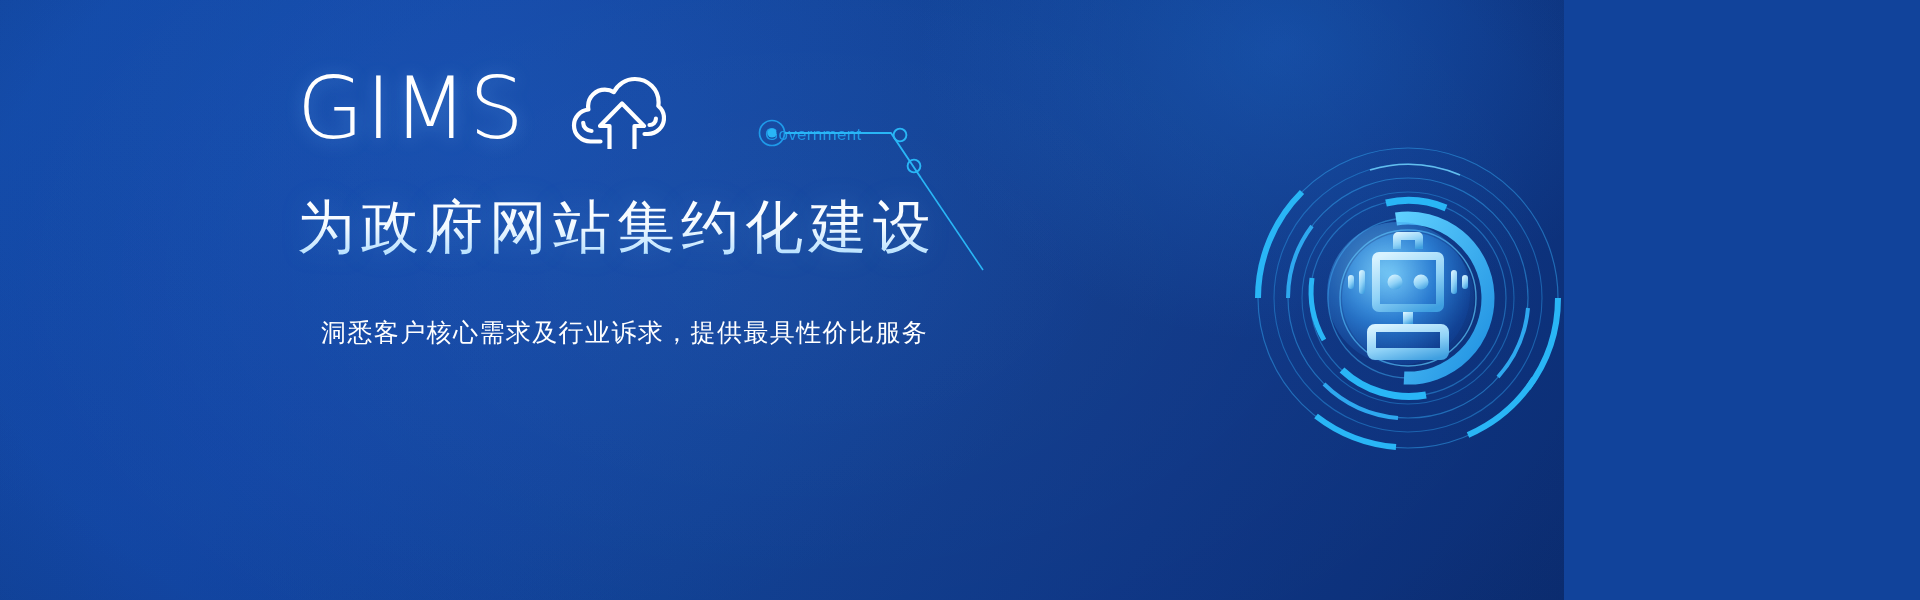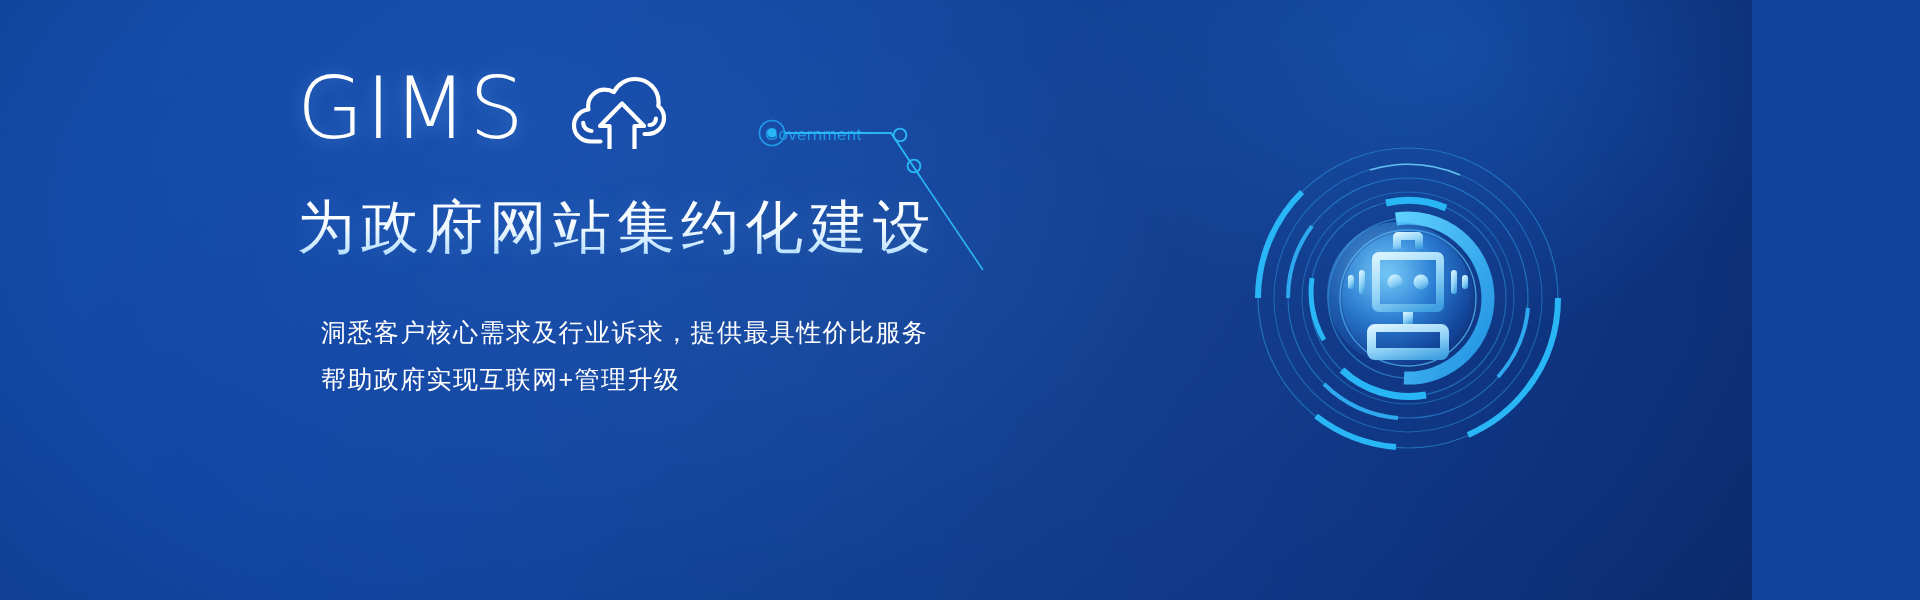--- a/index.html
+++ b/index.html
@@ -4,21 +4,21 @@
 <style>
   * { margin:0; padding:0; box-sizing:border-box; }
   html, body { width:1920px; height:600px; overflow:hidden; }
   body {
     font-family:"Liberation Sans","DejaVu Sans",sans-serif;
     background:#11439b;
   }
 
   .banner {
     position:relative;
-    width:1752px; height:600px;
+    width:1564px; height:600px;
     overflow:hidden;
     background:
       radial-gradient(ellipse 520px 420px at 82% 8%, rgba(30,110,210,0.38) 0%, rgba(30,110,210,0) 70%),
       radial-gradient(ellipse 620px 520px at 13% 78%, rgba(18,70,170,0.40) 0%, rgba(18,70,170,0) 72%),
       radial-gradient(ellipse 900px 700px at 30% 20%, rgba(26,88,195,0.45) 0%, rgba(26,88,195,0) 75%),
       linear-gradient(118deg, #134aa6 0%, #12459e 26%, #0f3f92 52%, #0e3685 76%, #0c2e74 100%);
   }
 
   
   .vignette {
@@ -130,21 +130,20 @@
             <path d="M39.5 73.5 V51.0 H30.0 L52.0 28.5 L74.0 51.0 H64.5 V73.5"></path>
           </g>
         </svg>
       </span>
     </div>
 
     <div class="headline">为政府网站集约化建设</div>
 
     <div class="subline">洞悉客户核心需求及行业诉求，提供最具性价比服务</div>
 
-    <div class="subline" style="margin-top:0;">帮助政府实现互联网+管理升级</div>
   </div>
 
   <div class="graphic">
 
     <div class="node-label">Government</div>
 
     <svg class="conn-svg" width="270" height="230" viewBox="0 0 270 230" fill="none">
       <circle cx="22" cy="63" r="12.5" stroke="#1f9ae9" stroke-width="1.7"></circle>
       <circle cx="22" cy="63" r="4.6" fill="#29b6f6"></circle>
       <path d="M35 63 H141 L171 108" stroke="#29b6f6" stroke-width="1.9" stroke-linejoin="round"></path>

